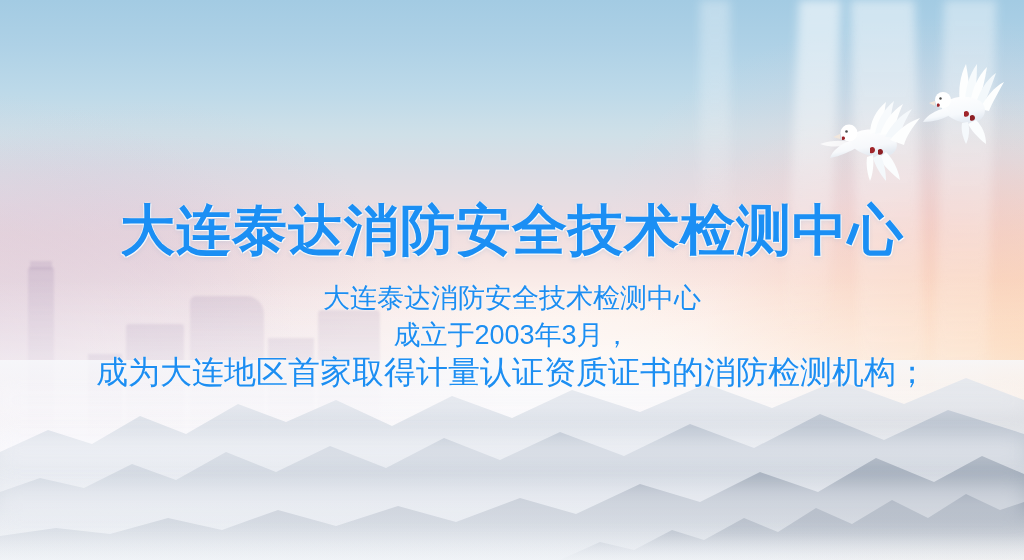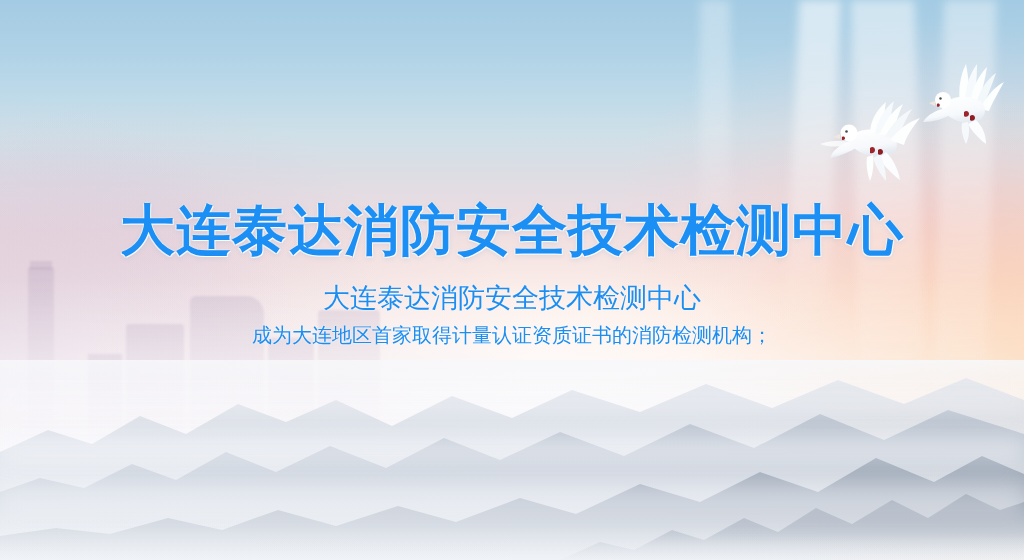--- a/index.html
+++ b/index.html
@@ -191,21 +191,21 @@
     top: 280px;
     width: 1024px;
     text-align: center;
     color: #1c8ef2;
     font-size: 27px;
     line-height: 37px;
     white-space: nowrap;
     text-shadow: 0 0 2px rgba(255,255,255,0.85);
   }
   .body-copy .line { display: block; }
-  .body-copy .line.l4 { font-size: 20px; }
+  .body-copy .line.l4 { font-size: 32px; }
 </style>
 </head>
 <body>
 
 <div id="slide">
 
   <div class="bg-layer bg-sky"></div>
   <div class="bg-layer bg-warm-right"></div>
   <div class="bg-layer bg-cool-left"></div>
 
@@ -343,16 +343,17 @@
       <path d="M46,56 c2,-2 5,-1 5,2 c0,2 -3,4 -5,2 Z" fill="#a0252a"></path>
       <path d="M52,60 c2,-2 5,-1 5,2 c0,2 -3,4 -5,2 Z" fill="#8d1f24"></path>
       <path d="M19,48 c1.3,-1 2.8,-0.3 2.8,1.2 c0,1.3 -1.5,2.1 -2.8,1.3 Z" fill="#9b2329"></path>
     </svg>
   </div>
 
   <h1 class="headline">大连泰达消防安全技术检测中心</h1>
 
   <div class="body-copy">
     <span class="line l1">大连泰达消防安全技术检测中心</span>
+    <span class="line l2">成立于2003年3月，</span>
     <span class="line l4">成为大连地区首家取得计量认证资质证书的消防检测机构；</span>
   </div>
 
 </div>
 
 </body></html>

